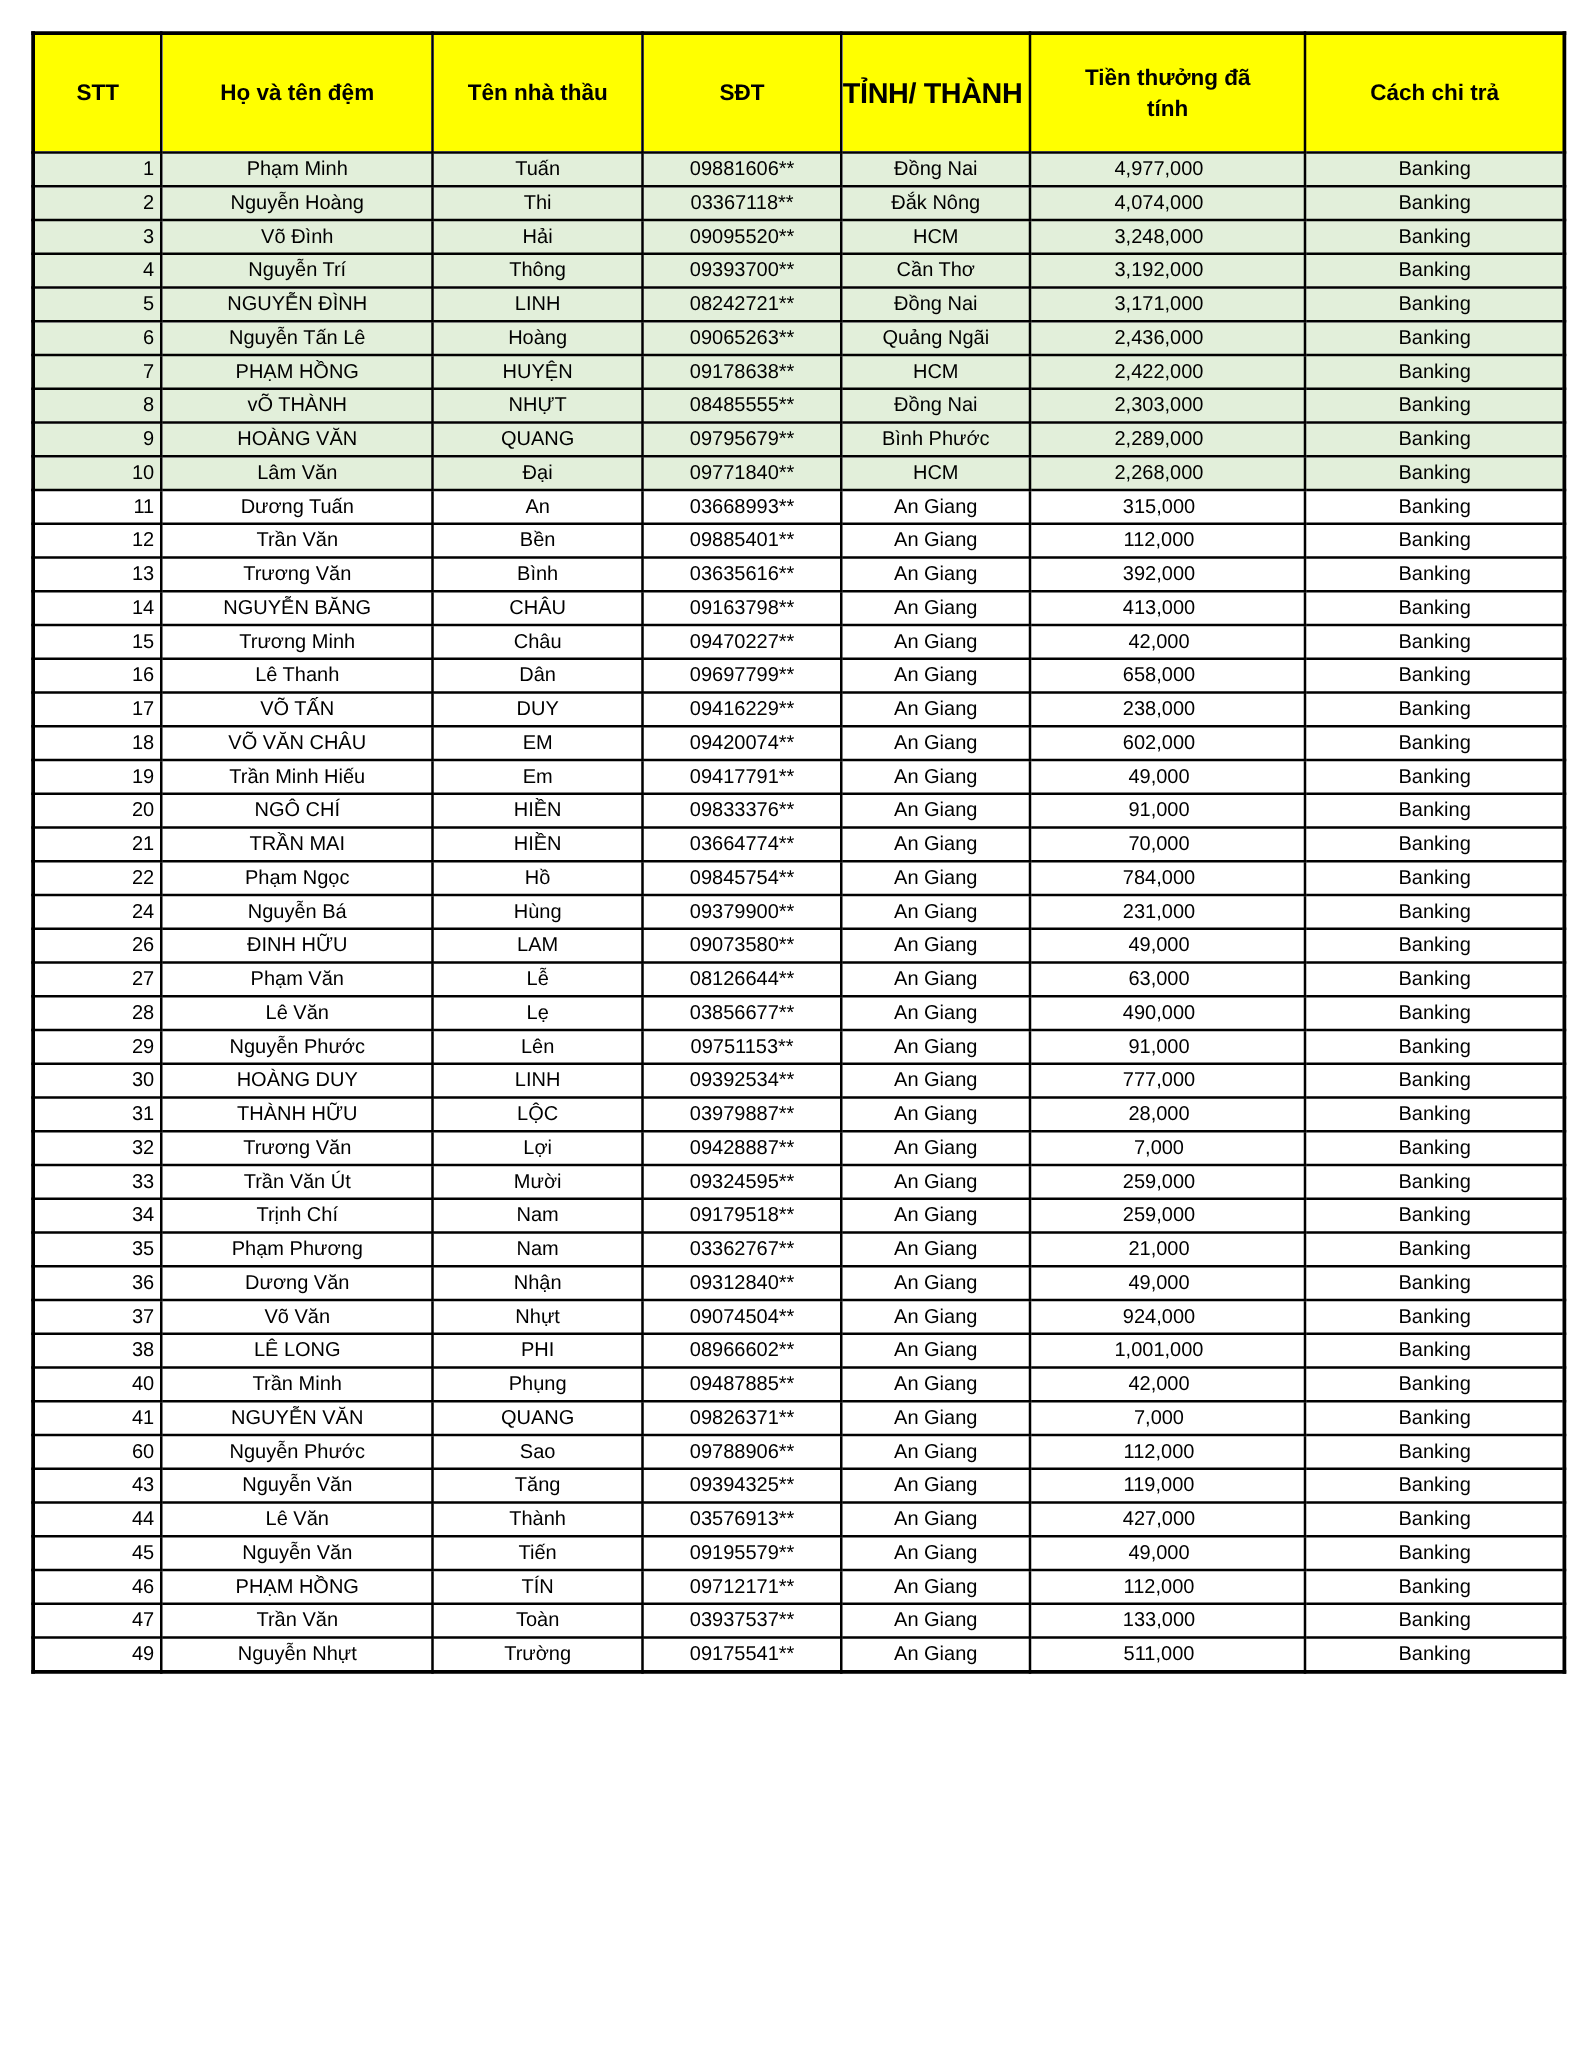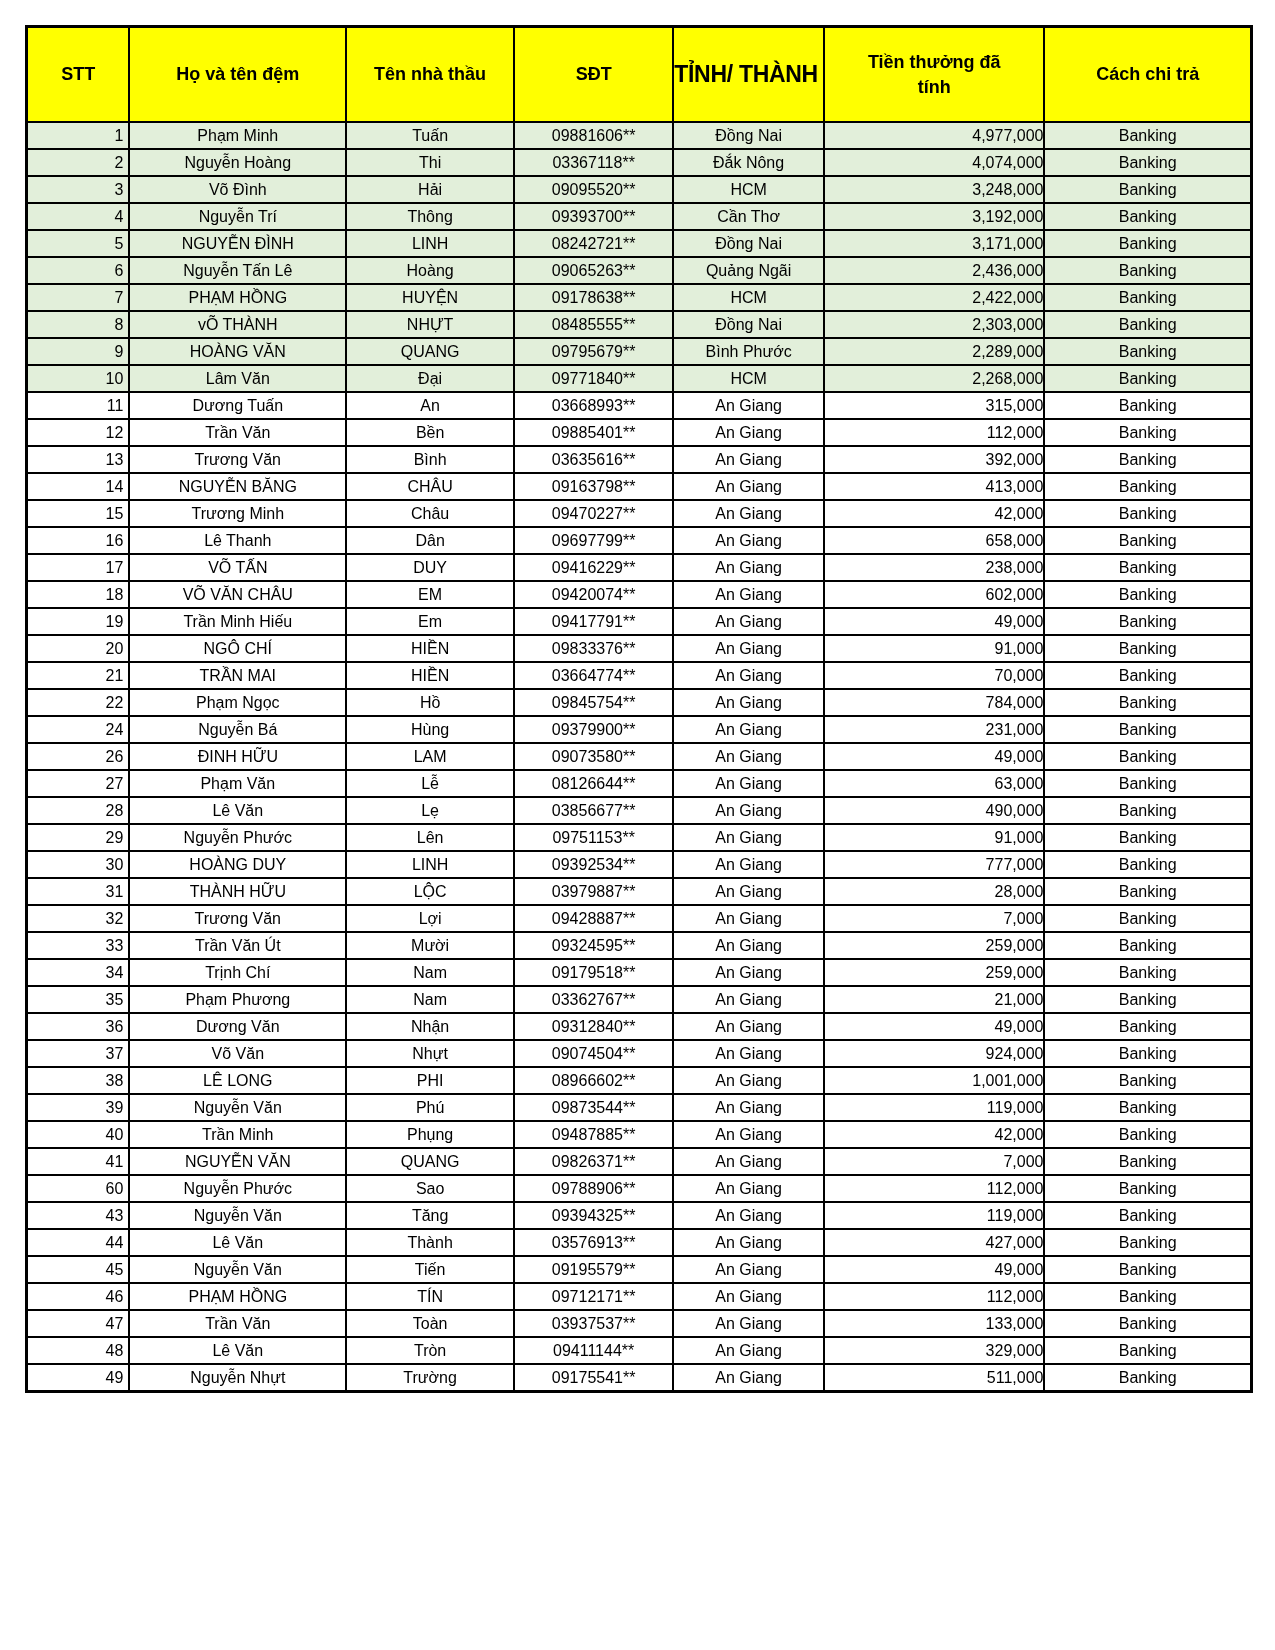--- a/index.html
+++ b/index.html
@@ -48,21 +48,21 @@
   tbody td {
     height: 25px;
     font-size: 16px;
     text-align: center;
     vertical-align: middle;
     white-space: nowrap;
     background: var(--row-bg, #FFFFFF);
   }
   tbody tr.hl td { background: var(--hl-bg, #E2EFDA); }
   tbody td:nth-child(1) { text-align: right; padding-right: 5px; }
-  tbody td:nth-child(6) { text-align: right; }
+  tbody td:nth-child(6) { padding-right: 14px; }
   
   col.c1 { width: 8.4%; }
   col.c2 { width: 17.7%; }
   col.c3 { width: 13.7%; }
   col.c4 { width: 13.0%; }
   col.c5 { width: 12.3%; }
   col.c6 { width: 18.0%; }
   col.c7 { width: 16.9%; }
 </style>
 </head>
@@ -409,29 +409,20 @@
         <tr>
           <td>38</td>
           <td>LÊ LONG</td>
           <td>PHI</td>
           <td>08966602**</td>
           <td>An Giang</td>
           <td>1,001,000</td>
           <td>Banking</td>
         </tr>
         <tr>
-          <td>39</td>
-          <td>Nguyễn Văn</td>
-          <td>Phú</td>
-          <td>09873544**</td>
-          <td>An Giang</td>
-          <td>119,000</td>
-          <td>Banking</td>
-        </tr>
-        <tr>
           <td>40</td>
           <td>Trần Minh</td>
           <td>Phụng</td>
           <td>09487885**</td>
           <td>An Giang</td>
           <td>42,000</td>
           <td>Banking</td>
         </tr>
         <tr>
           <td>41</td>
@@ -487,29 +478,20 @@
           <td>112,000</td>
           <td>Banking</td>
         </tr>
         <tr>
           <td>47</td>
           <td>Trần Văn</td>
           <td>Toàn</td>
           <td>03937537**</td>
           <td>An Giang</td>
           <td>133,000</td>
-          <td>Banking</td>
-        </tr>
-        <tr>
-          <td>48</td>
-          <td>Lê Văn</td>
-          <td>Tròn</td>
-          <td>09411144**</td>
-          <td>An Giang</td>
-          <td>329,000</td>
           <td>Banking</td>
         </tr>
         <tr>
           <td>49</td>
           <td>Nguyễn Nhựt</td>
           <td>Trường</td>
           <td>09175541**</td>
           <td>An Giang</td>
           <td>511,000</td>
           <td>Banking</td>

